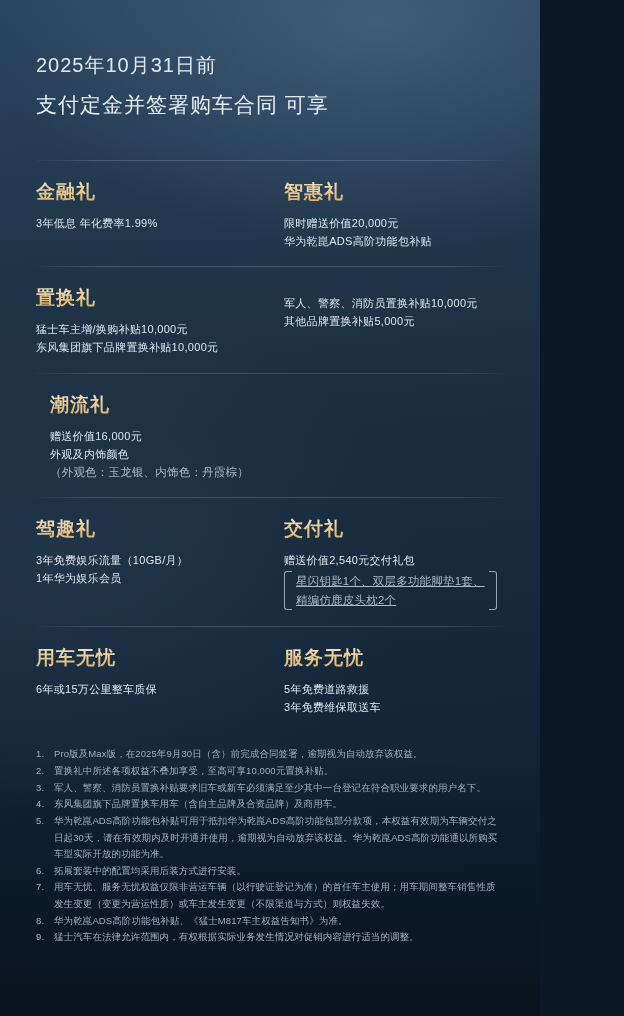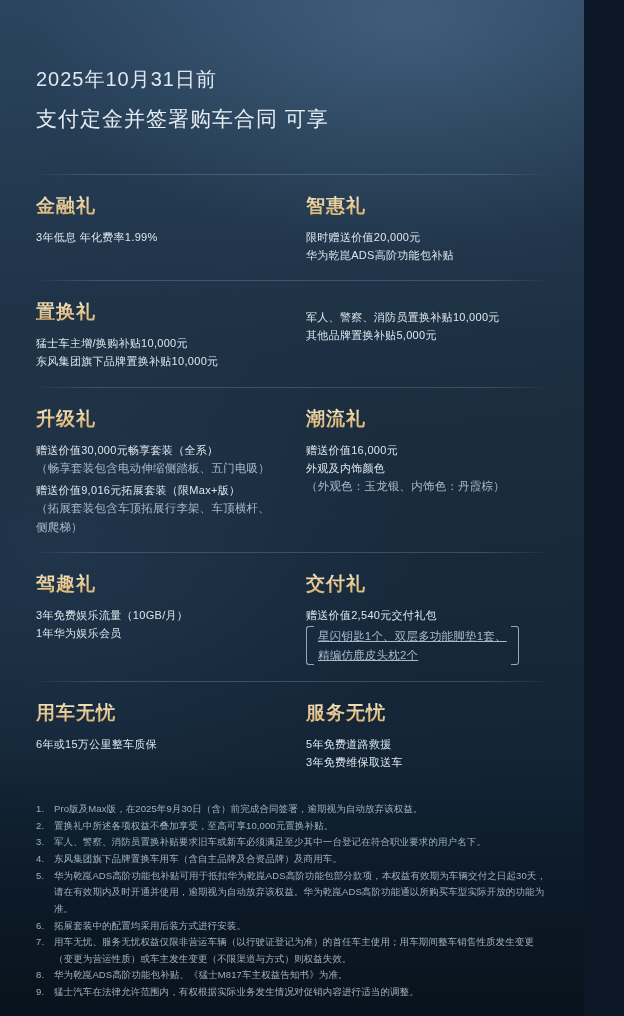--- a/index.html
+++ b/index.html
@@ -8,28 +8,28 @@
     background: #0d1826;
   }
   body {
     width: 624px;
     height: 1016px;
     font-family: "Liberation Sans", "DejaVu Sans", sans-serif;
     overflow: hidden;
   }
   .poster {
     position: relative;
-    width: 584px;
+    width: 540px;
     height: 1016px;
     background:
       radial-gradient(ellipse 700px 420px at 70% 2%, rgba(90,125,160,0.45) 0%, rgba(40,62,88,0.10) 55%, rgba(0,0,0,0) 75%),
       radial-gradient(ellipse 520px 360px at 10% 55%, rgba(48,72,100,0.35) 0%, rgba(0,0,0,0) 70%),
       linear-gradient(175deg, #2b4560 0%, #23394f 18%, #1b2d3f 42%, #16283a 62%, #122334 80%, #0e1d2c 100%);
     box-sizing: border-box;
-    padding: 14px 36px;
+    padding: 0 36px;
     color: #e8eef4;
   }
   .poster::after {
     content: "";
     position: absolute;
     left: 0; right: 0; bottom: 0;
     height: 260px;
     background: linear-gradient(180deg, rgba(10,22,34,0) 0%, rgba(9,20,31,0.65) 60%, rgba(8,18,28,0.95) 100%);
     pointer-events: none;
   }
@@ -203,27 +203,20 @@
       </div>
       <div class="col right">
         <div class="title" style="visibility:hidden"></div>
         <div class="line">军人、警察、消防员置换补贴10,000元</div>
         <div class="line">其他品牌置换补贴5,000元</div>
       </div>
     </div>
 
     <div class="divider"></div>
     <div class="row">
-      <div class="col">
-        <div class="title">升级礼</div>
-        <div class="line">赠送价值30,000元畅享套装（全系）</div>
-        <div class="note">（畅享套装包含电动伸缩侧踏板、五门电吸）</div>
-        <div class="line" style="margin-top:4px">赠送价值9,016元拓展套装（限Max+版）</div>
-        <div class="note">（拓展套装包含车顶拓展行李架、车顶横杆、侧爬梯）</div>
-      </div>
       <div class="col right">
         <div class="title">潮流礼</div>
         <div class="line">赠送价值16,000元</div>
         <div class="line">外观及内饰颜色</div>
         <div class="note">（外观色：玉龙银、内饰色：丹霞棕）</div>
       </div>
     </div>
 
     <div class="divider"></div>
     <div class="row">

